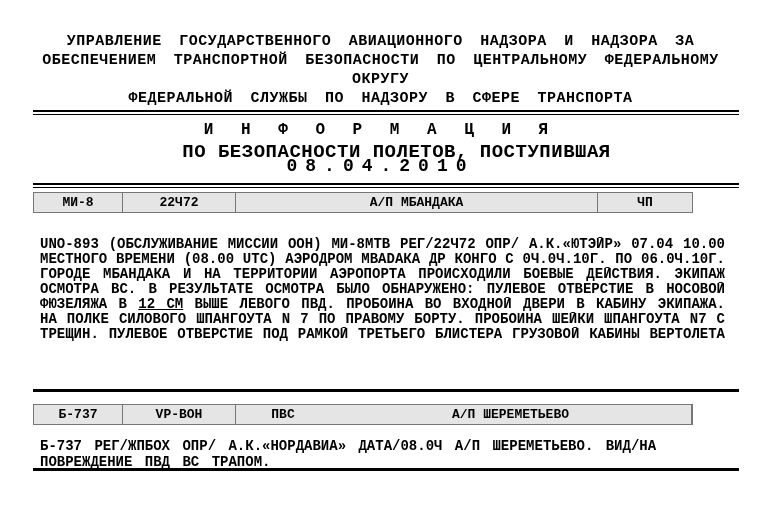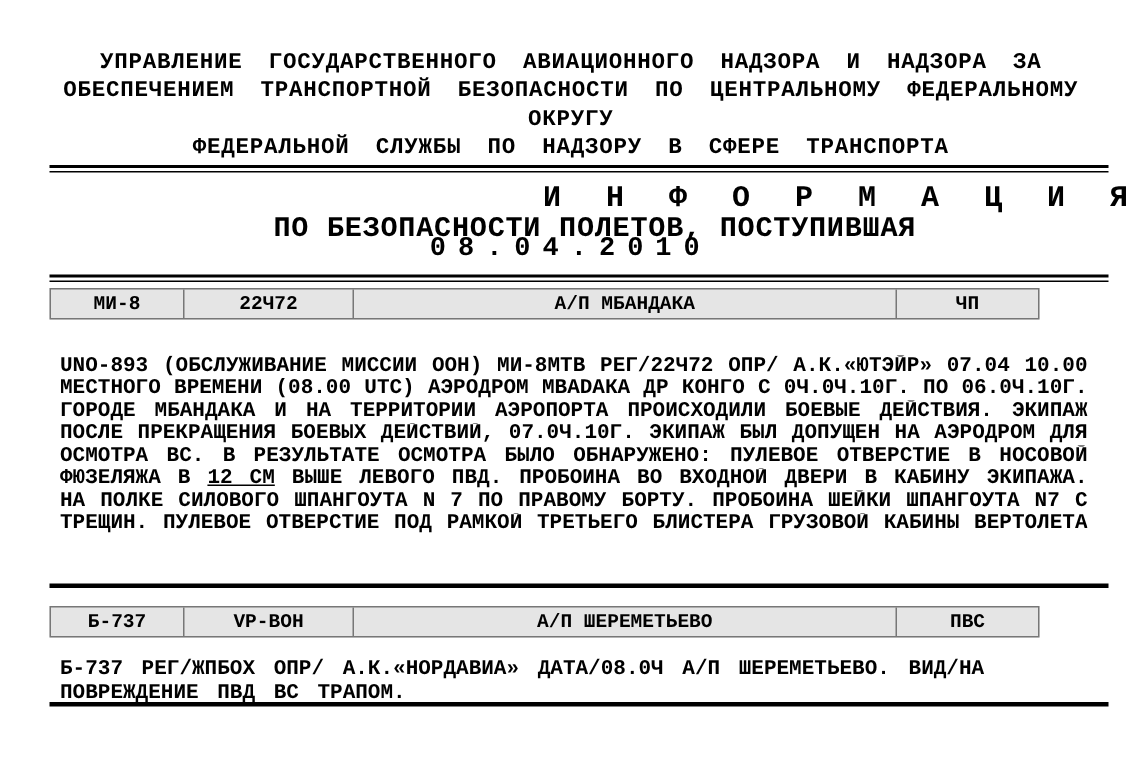--- a/index.html
+++ b/index.html
@@ -51,22 +51,22 @@
   }
   .rule-thick.r3 { top: 389px; }
   .rule-thick.r4 { top: 468px; }
 
   
   .info-title {
     position: absolute;
     top: 121px;
     left: 0;
     width: 100%;
-    text-align: right;
-    font-size: 20px;
+    text-align: center;
+    font-size: 16px;
     letter-spacing: 9px;
   }
   .info-subtitle {
     position: absolute;
     top: 141px;
     left: 0;
     width: 100%;
     text-align: center;
     font-size: 19px;
     letter-spacing: 0.5px;
@@ -160,34 +160,33 @@
     <div class="cell c1">МИ-8</div>
     <div class="cell c2">22Ч72</div>
     <div class="cell c3">А/П МБАНДАКА</div>
     <div class="cell c4">ЧП</div>
   </div>
 
   <div class="body-para p1">
     <div class="line">UNO-893 (ОБСЛУЖИВАНИЕ МИССИИ ООН) МИ-8МТВ РЕГ/22Ч72 ОПР/ А.К.«ЮТЭЙР» 07.04 10.00</div>
     <div class="line">МЕСТНОГО ВРЕМЕНИ (08.00 UTC) АЭРОДРОМ МВАDАКА ДР КОНГО С 0Ч.0Ч.10Г. ПО 06.0Ч.10Г. В</div>
     <div class="line">ГОРОДЕ МБАНДАКА И НА ТЕРРИТОРИИ АЭРОПОРТА ПРОИСХОДИЛИ БОЕВЫЕ ДЕЙСТВИЯ. ЭКИПАЖ НАХОДИЛСЯ</div>
-    <div class="line">ПОСЛЕ ПРЕКРАЩЕНИЯ БОЕВЫХ ДЕЙСТВИЙ, 07.0Ч.10Г. ЭКИПАЖ БЫЛ ДОПУЩЕН НА АЭРОДРОМ ДЛЯ</div>
     <div class="line">ОСМОТРА ВС. В РЕЗУЛЬТАТЕ ОСМОТРА БЫЛО ОБНАРУЖЕНО: ПУЛЕВОЕ ОТВЕРСТИЕ В НОСОВОЙ ЧАСТИ</div>
     <div class="line"><span>ФЮЗЕЛЯЖА В </span><span class="u-meas">12 СМ</span><span> ВЫШЕ ЛЕВОГО ПВД. ПРОБОИНА ВО ВХОДНОЙ ДВЕРИ В КАБИНУ ЭКИПАЖА. ВМЯТИНА</span></div>
     <div class="line">НА ПОЛКЕ СИЛОВОГО ШПАНГОУТА N 7 ПО ПРАВОМУ БОРТУ. ПРОБОИНА ШЕЙКИ ШПАНГОУТА N7 С ЛУЧАМИ</div>
     <div class="line">ТРЕЩИН. ПУЛЕВОЕ ОТВЕРСТИЕ ПОД РАМКОЙ ТРЕТЬЕГО БЛИСТЕРА ГРУЗОВОЙ КАБИНЫ ВЕРТОЛЕТА С</div>
   </div>
 
   <div class="rule-thick r3"></div>
 
   <div class="summary-table t2">
     <div class="cell c1">Б-737</div>
     <div class="cell c2">VP-ВОН</div>
+    <div class="cell c4">ПВС</div>
     <div class="cell c3">А/П ШЕРЕМЕТЬЕВО</div>
-    <div class="cell c4">ПВС</div>
   </div>
 
   <div class="body-para p2">
     <div class="line no-justify">Б-737 РЕГ/ЖПБОХ ОПР/ А.К.«НОРДАВИА» ДАТА/08.0Ч А/П ШЕРЕМЕТЬЕВО. ВИД/НА СТОЯНКЕ</div>
     <div class="line no-justify">ПОВРЕЖДЕНИЕ ПВД ВС ТРАПОМ.</div>
   </div>
 
   <div class="rule-thick r4"></div>
 
 </div>

